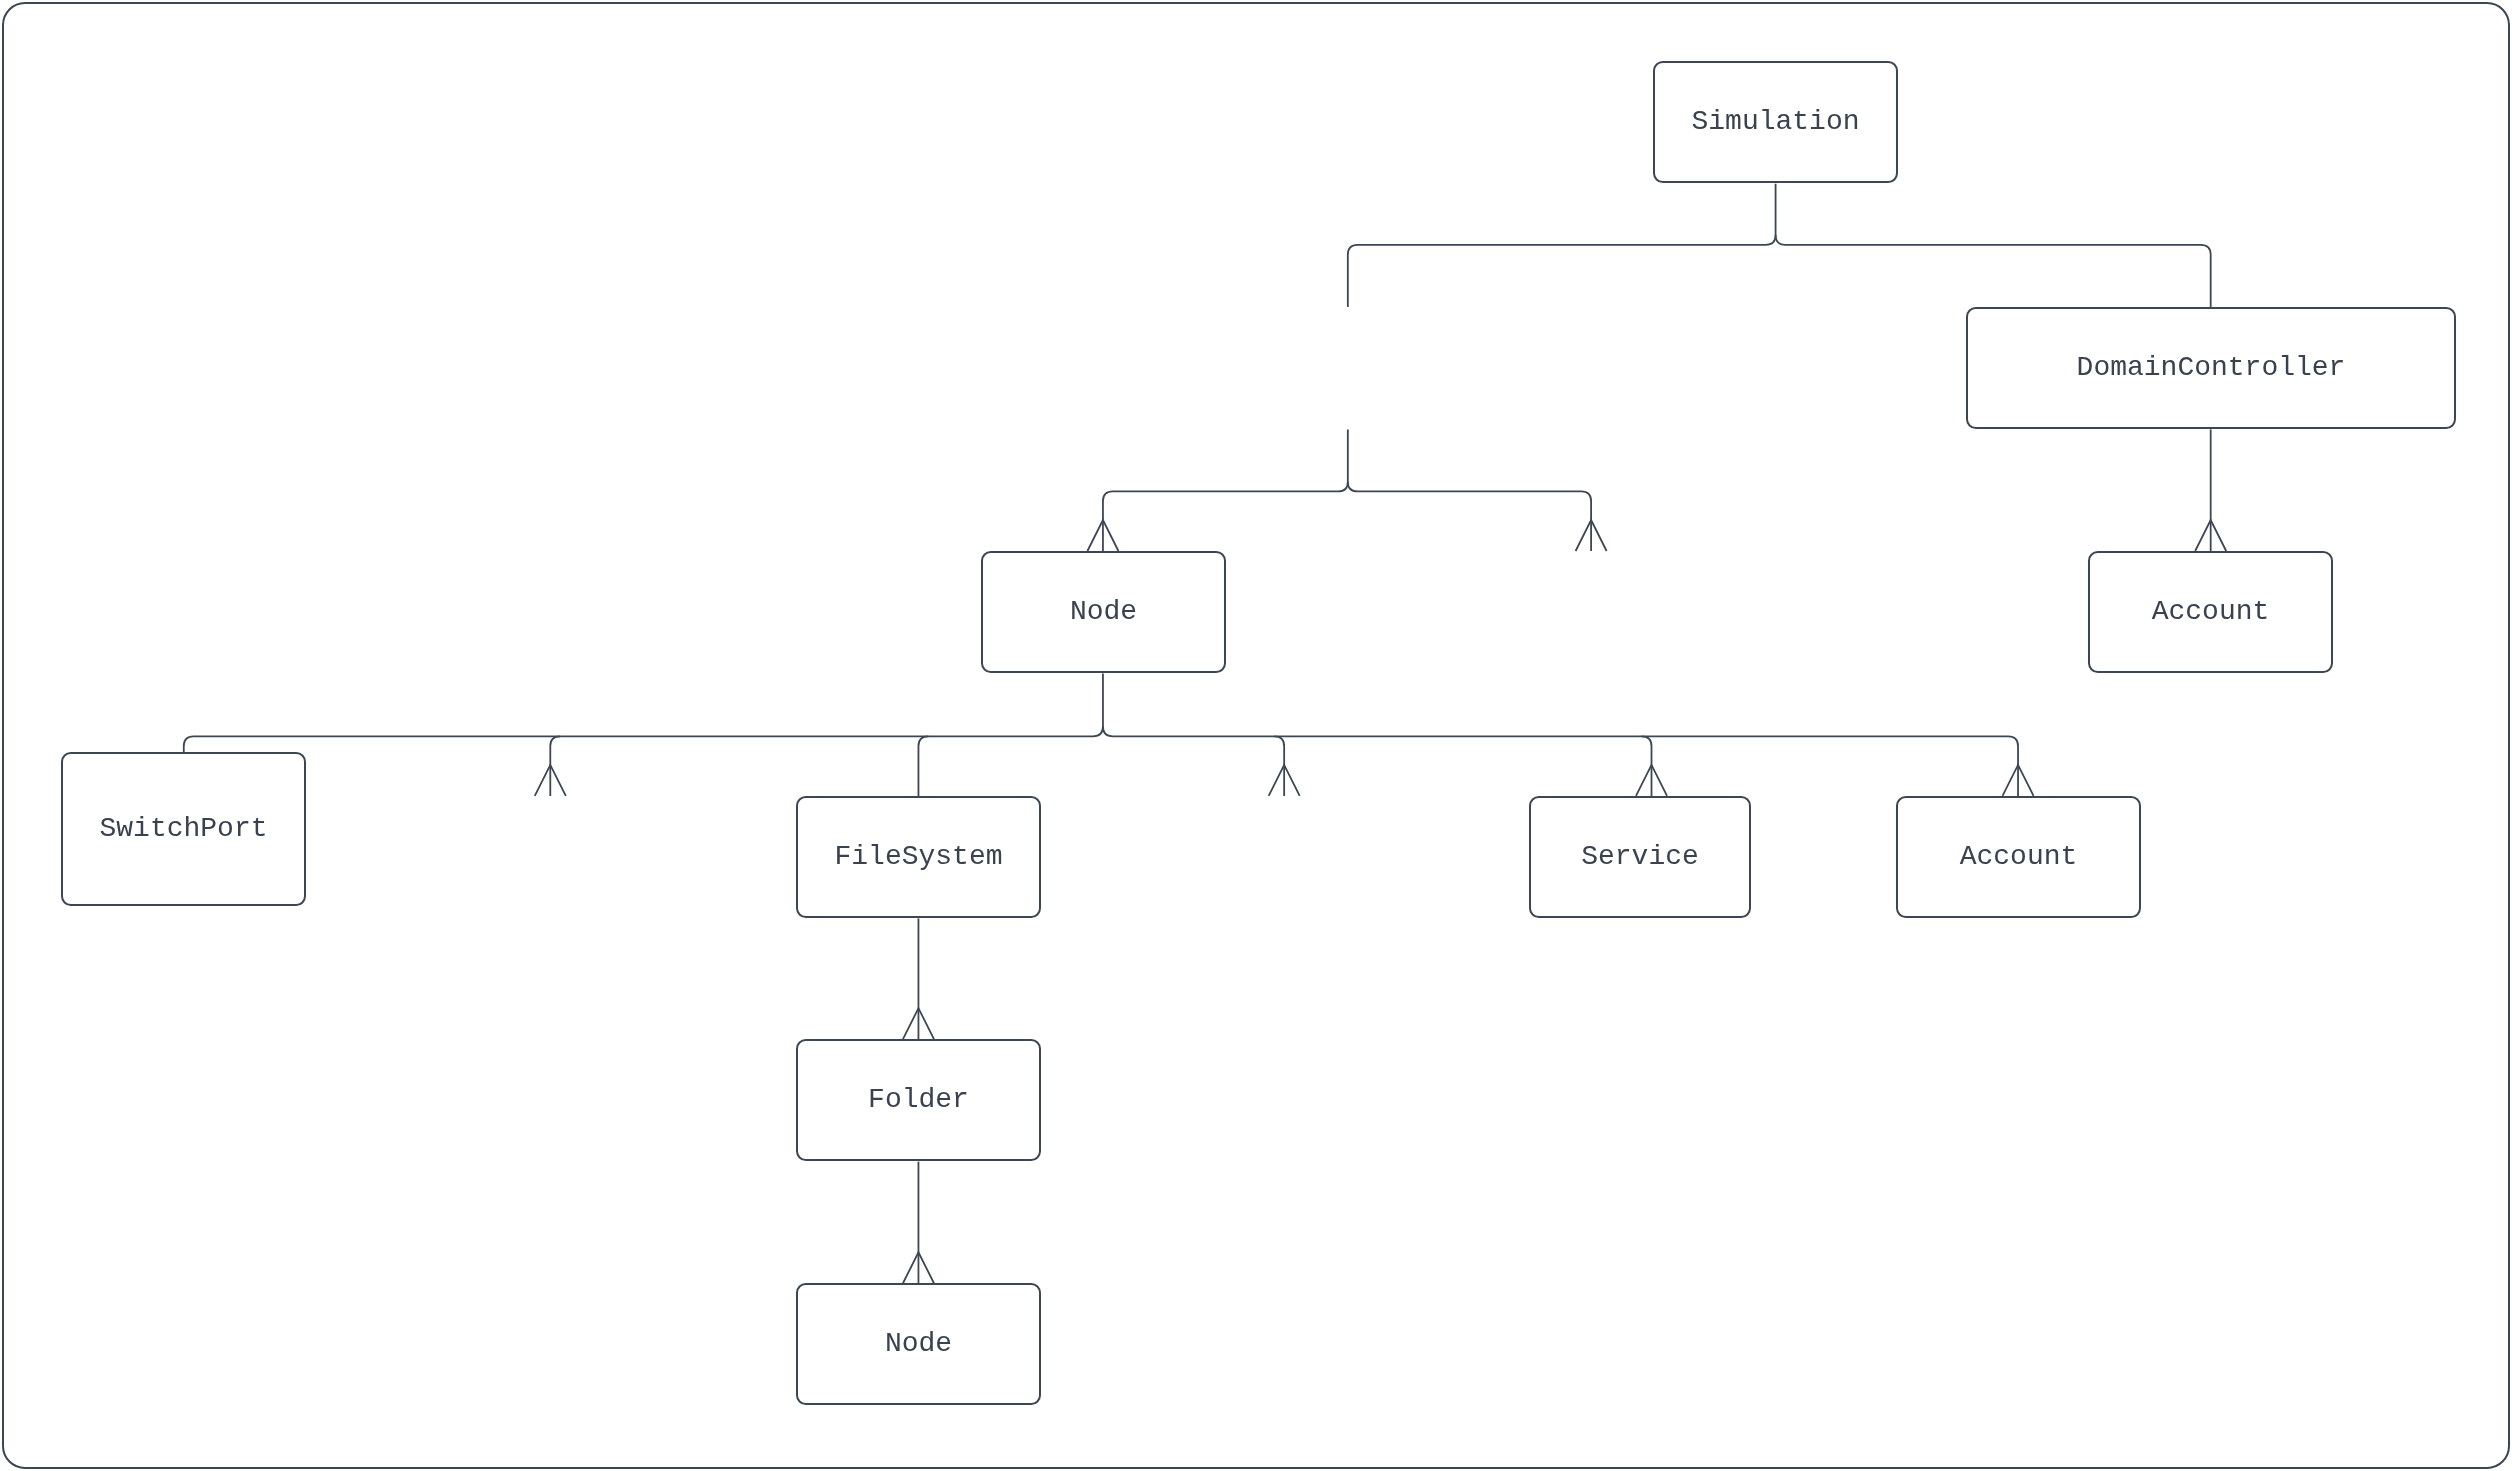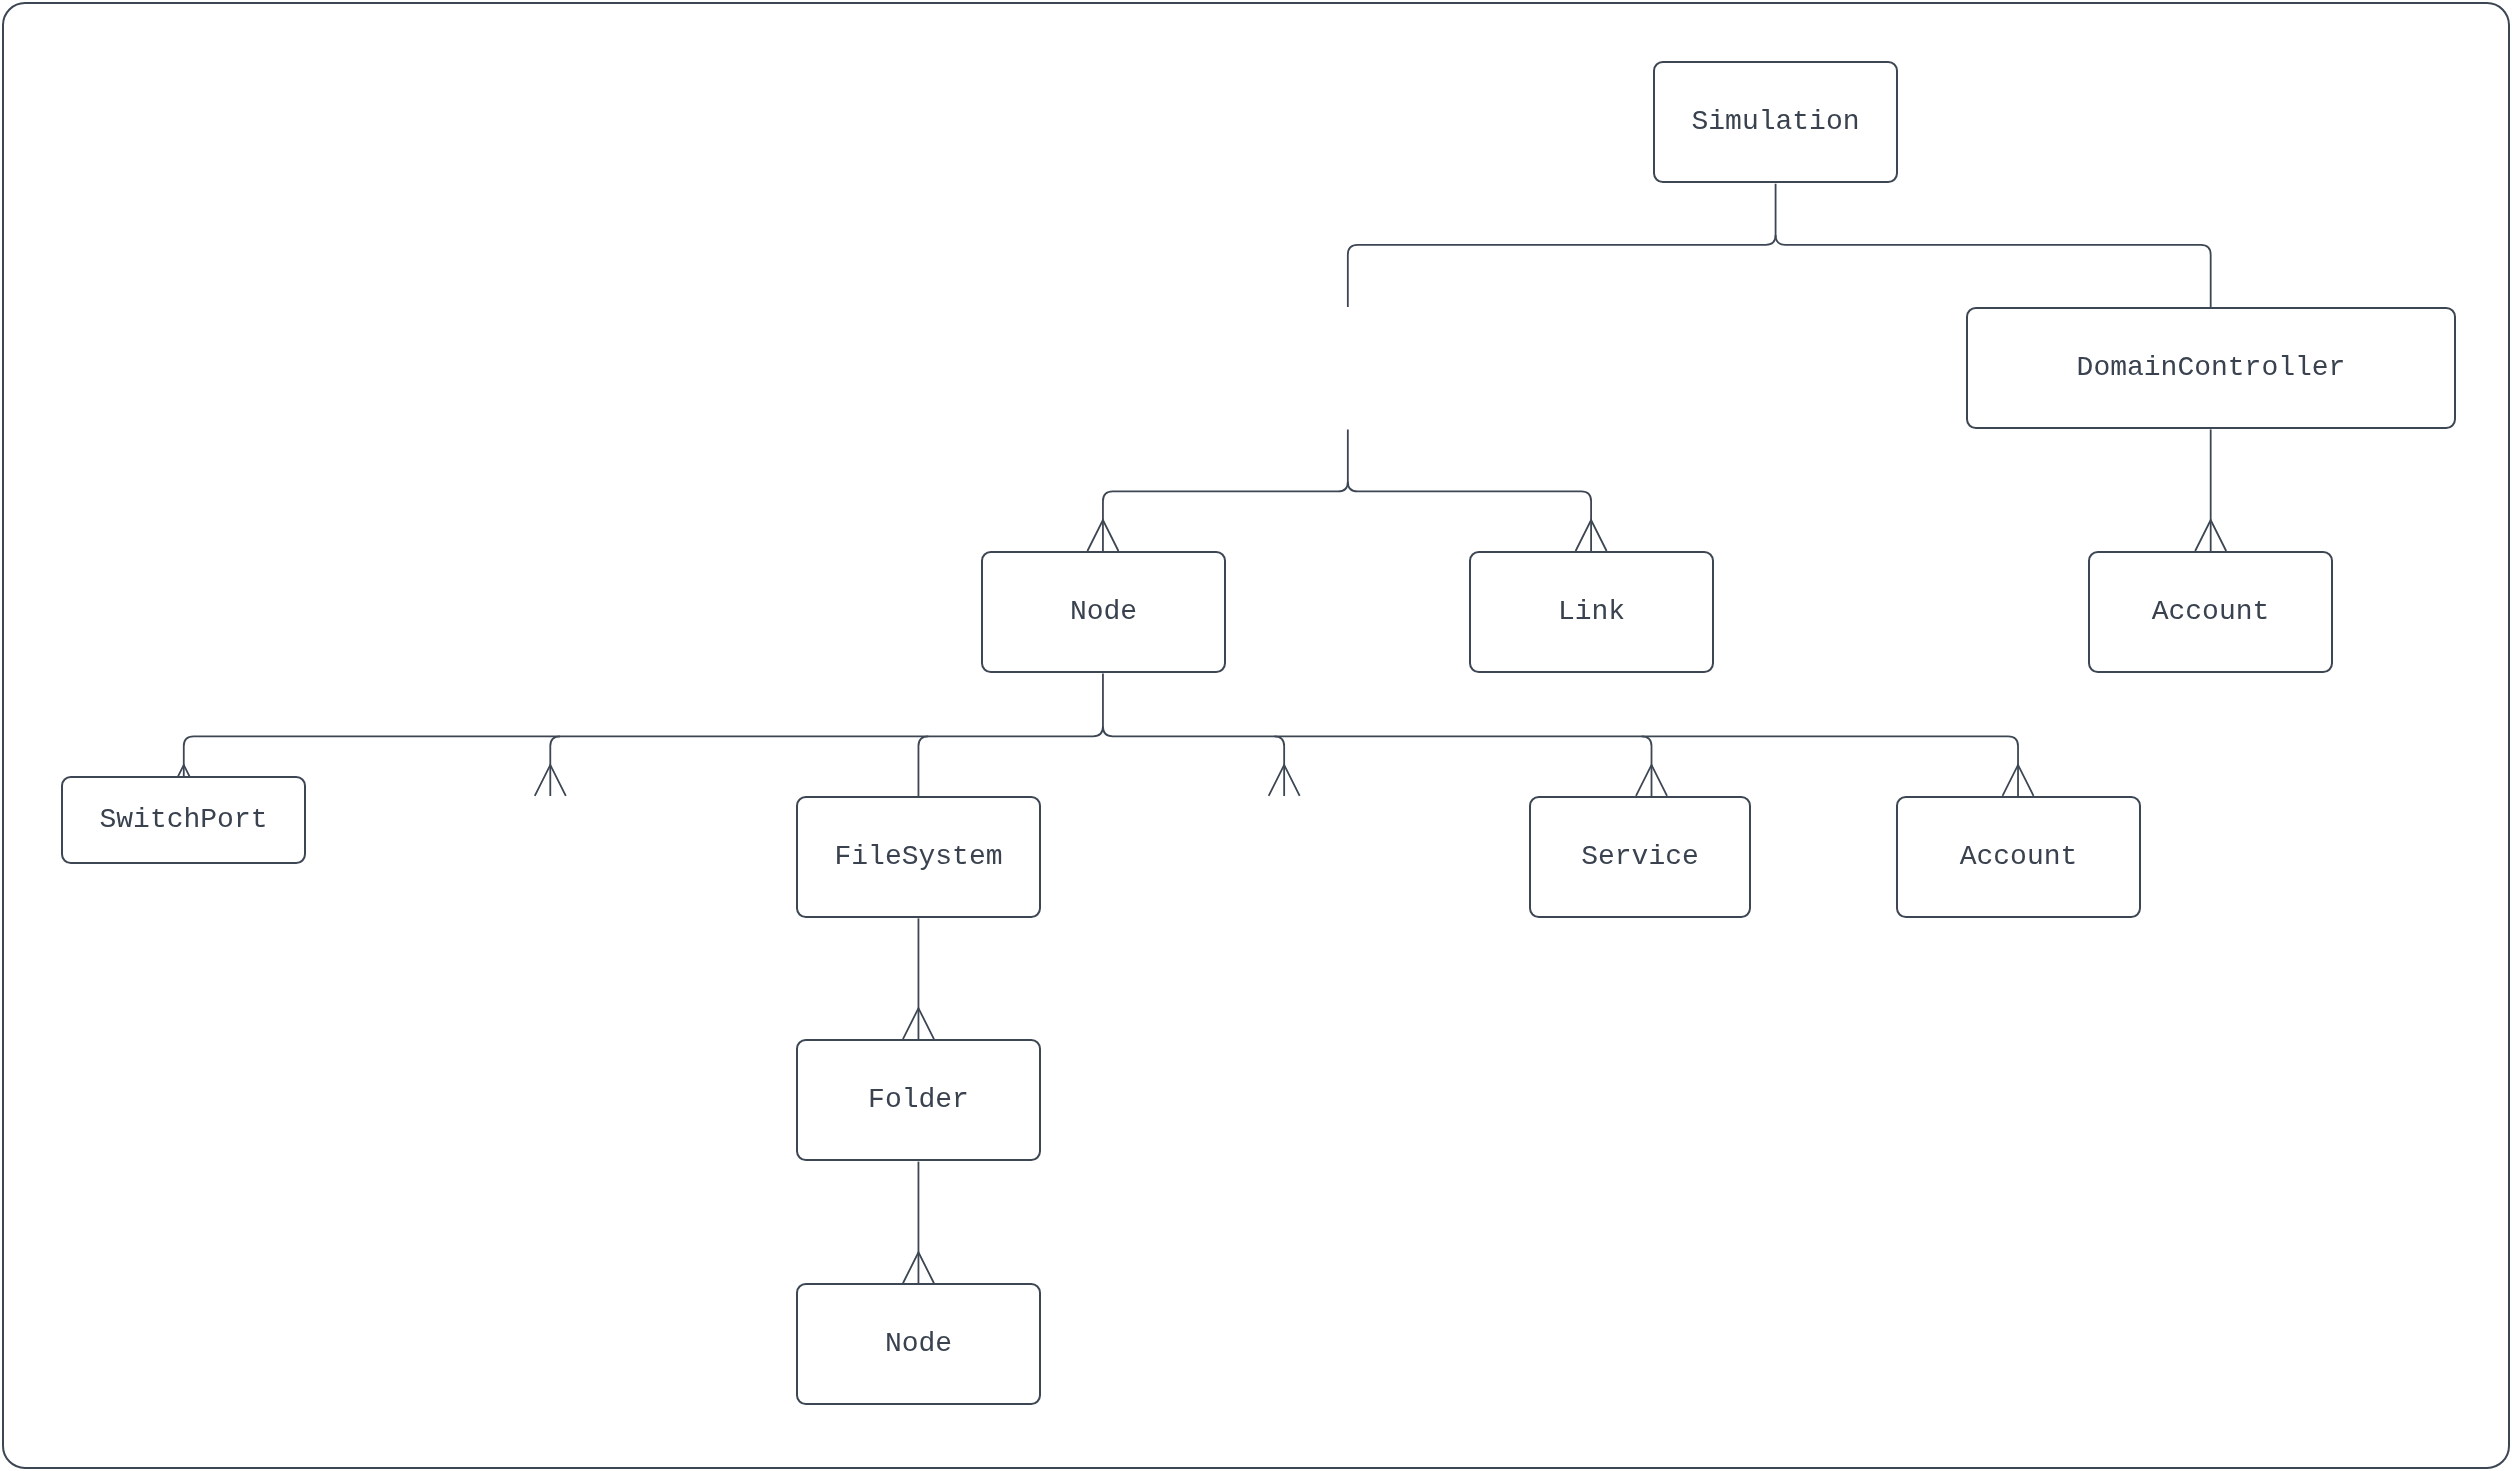--- a/index.html
+++ b/index.html
@@ -89,29 +89,26 @@
 
 
   <div class="node" style="left:1966px; top:307px; width:490px; height:122px">
     <span class="node-label">DomainController</span>
   </div>
 
   <div class="node" style="left:981px; top:551px; width:245px; height:122px">
     <span class="node-label">Node</span>
   </div>
 
-  <div class="node" style="left:1469px; top:551px; width:245px; height:122px">
-    <span class="node-label">Link</span>
-  </div>
 
   <div class="node" style="left:2088px; top:551px; width:245px; height:122px">
     <span class="node-label">Account</span>
   </div>
 
-  <div class="node" style="left:61px; top:776px; width:245px; height:88px">
+  <div class="node" style="left:61px; top:752px; width:245px; height:154px">
     <span class="node-label">SwitchPort</span>
   </div>
 
 
   <div class="node" style="left:796px; top:796px; width:245px; height:122px">
     <span class="node-label">FileSystem</span>
   </div>
 
 
   <div class="node" style="left:1529px; top:796px; width:222px; height:122px">

